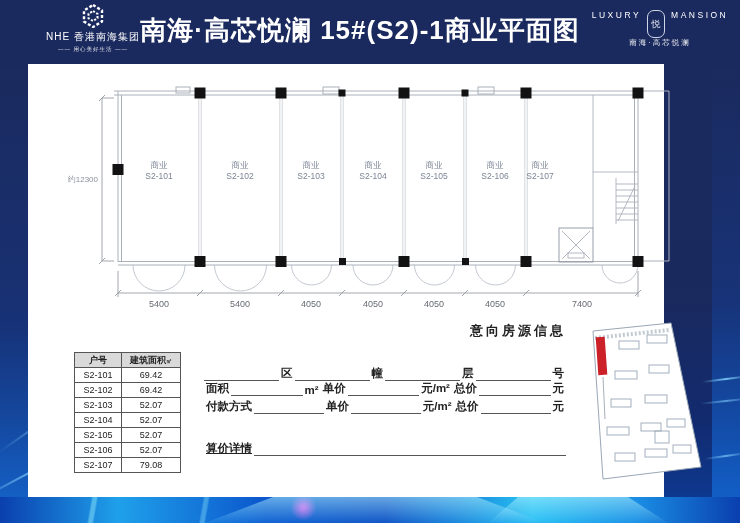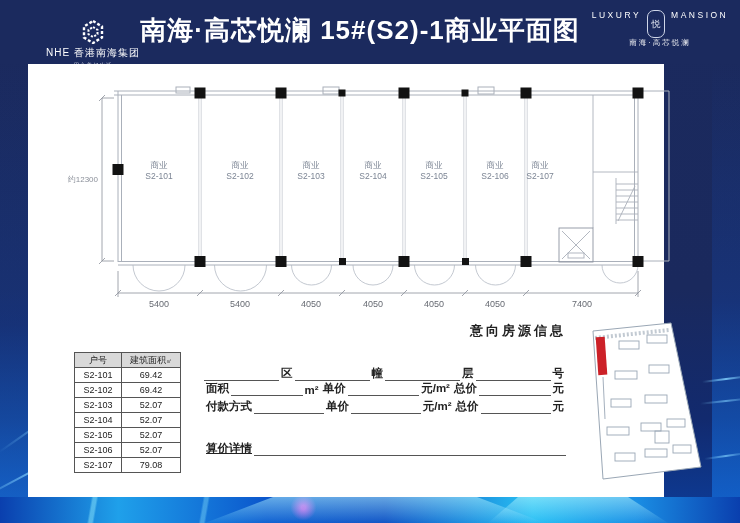--- a/index.html
+++ b/index.html
@@ -3,38 +3,38 @@
 <meta charset="utf-8">
 <style>
   html,body{margin:0;padding:0;background:#0c1740;}
   .stage{position:relative;width:740px;height:523px;overflow:hidden;
     background:linear-gradient(180deg,#1b2a5e 0%,#1a295d 55%,#122a6e 80%,#0c3d9a 100%);
     font-family:"Liberation Sans","DejaVu Sans",sans-serif;}
   
   .header{position:absolute;left:0;top:0;width:740px;height:64px;background:#1b2a5e;}
   .title{position:absolute;left:110px;right:130px;top:13px;text-align:center;color:#ffffff;
     font-size:26px;font-weight:bold;letter-spacing:1px;white-space:nowrap;}
-  .nhe{position:absolute;left:18px;top:20px;width:150px;text-align:center;color:#fff;}
+  .nhe{position:absolute;left:18px;top:4px;width:150px;text-align:center;color:#fff;}
   .nhe .icon{height:24px;}
   .nhe .name{font-size:10px;letter-spacing:1px;margin-top:2px;white-space:nowrap;}
   .nhe .tag{font-size:5.5px;letter-spacing:1px;opacity:.85;margin-top:2px;white-space:nowrap;}
   .lux{position:absolute;right:10px;top:10px;width:140px;color:#fff;text-align:center;}
   .lux .row{display:flex;align-items:flex-start;justify-content:center;gap:6px;}
   .lux .word{font-size:8.5px;letter-spacing:2.5px;}
   .lux .mark{width:16px;height:26px;border:1px solid #cfd6e8;border-radius:7px;
     display:flex;align-items:center;justify-content:center;font-size:9px;color:#e8ecf6;}
   .lux .sub{font-size:7.5px;letter-spacing:2px;opacity:.9;}
   
   .canvas{position:absolute;left:28px;top:64px;width:636px;height:433px;background:#ffffff;}
   .plan-svg{position:absolute;left:0;top:0;}
   .svgtxt{font-family:"Liberation Sans","DejaVu Sans",sans-serif;}
   
   .area-table{position:absolute;left:46px;top:288px;border-collapse:collapse;font-size:9px;color:#222;}
   .area-table th,.area-table td{border:1px solid #555;text-align:center;padding:0;height:14px;}
-  .area-table th{background:#d9d9d9;font-weight:normal;}
+  .area-table th{background:#d9d9d9;font-weight:bold;}
   .c1{width:46px;}.c2{width:58px;}
   .sup{font-size:6px;}
   
   .form{position:absolute;left:176px;top:258px;width:362px;color:#222;}
   .form-title{text-align:right;font-size:13px;font-weight:bold;letter-spacing:3px;}
   .frow{display:flex;align-items:flex-end;font-size:11.5px;font-weight:600;white-space:nowrap;}
   .frow span{padding:0 2px;}
   .bl{border-bottom:1px solid #555;height:13px;}
   .grow{flex:1;}
   .r1{margin-top:26px;}

